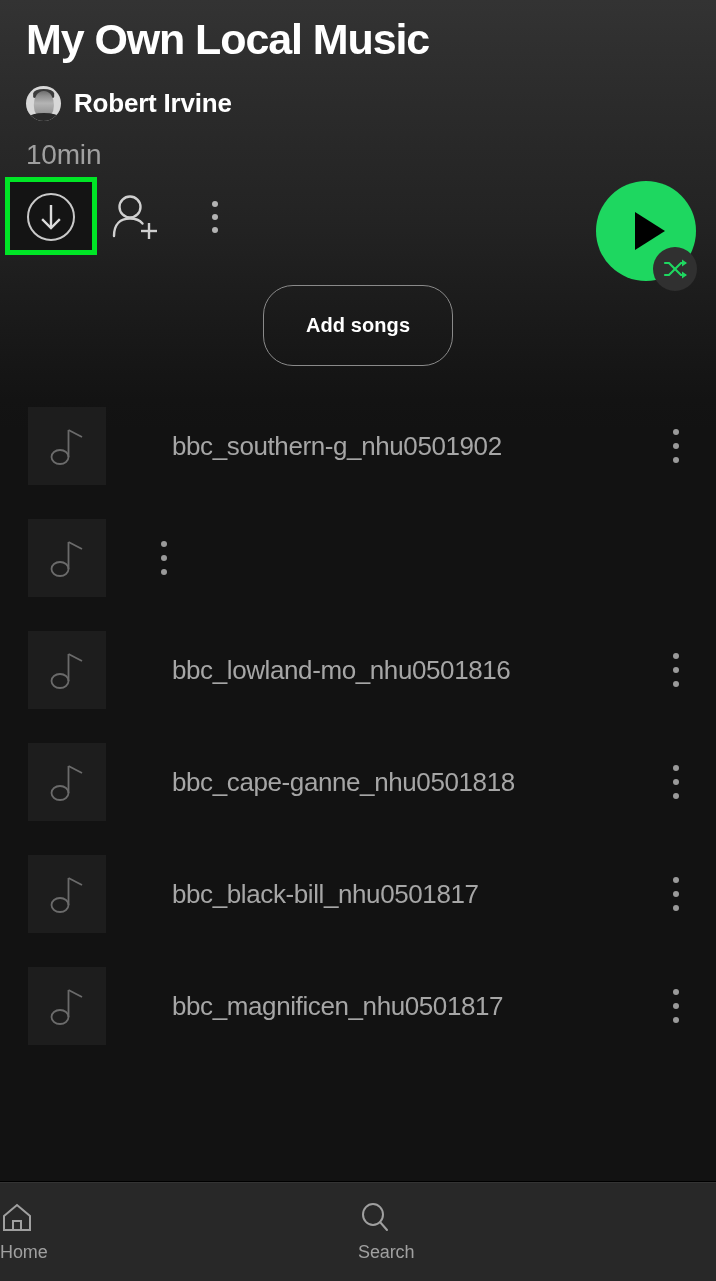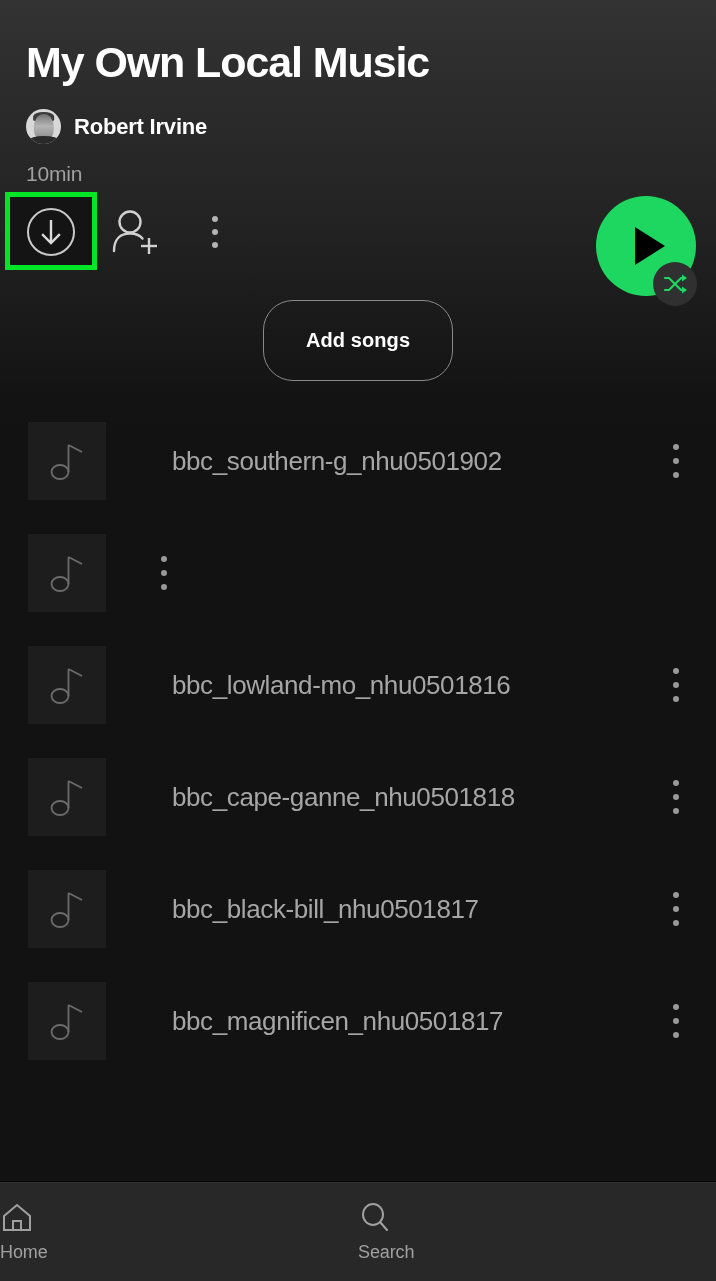--- a/index.html
+++ b/index.html
@@ -36,21 +36,21 @@
         #333333 0px,
         #2c2c2c 90px,
         #232323 220px,
         #191919 330px,
         #131313 400px,
         #121212 430px);
   }
 
   
   .header {
-    padding: 40px 26px 0 26px;
+    padding: 17px 26px 0 26px;
   }
 
   .playlist-title {
     font-size: 43px;
     font-weight: bold;
     letter-spacing: -1.1px;
     line-height: 1.05;
     color: #ffffff;
   }
 
@@ -95,29 +95,29 @@
     left: 50%;
     bottom: -4%;
     width: 86%;
     height: 26%;
     transform: translateX(-50%);
     border-radius: 50% 50% 0 0;
     background: #2a2a2a;
   }
 
   .owner-name {
-    font-size: 22px;
+    font-size: 26px;
     font-weight: bold;
     color: #ffffff;
     letter-spacing: -0.2px;
   }
 
   .duration {
     margin-top: 18px;
-    font-size: 21px;
+    font-size: 28px;
     color: #a0a0a0;
     letter-spacing: -0.2px;
   }
 
   
   .action-row {
     position: relative;
     height: 118px;
     margin-top: 2px;
   }

